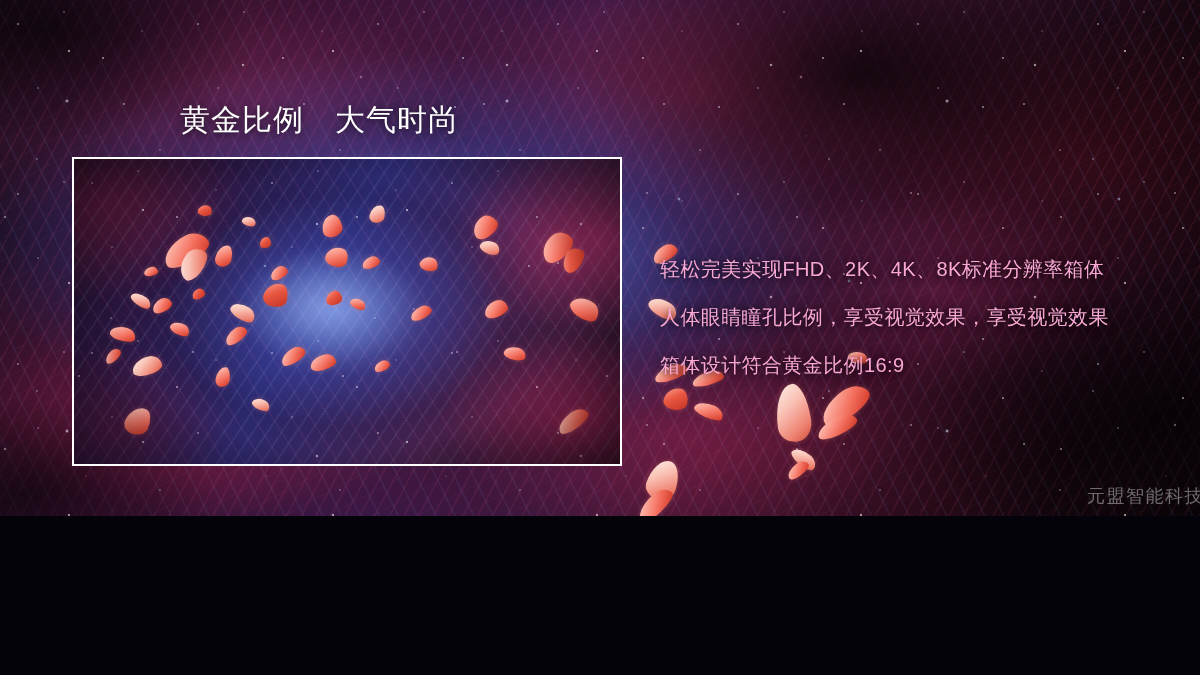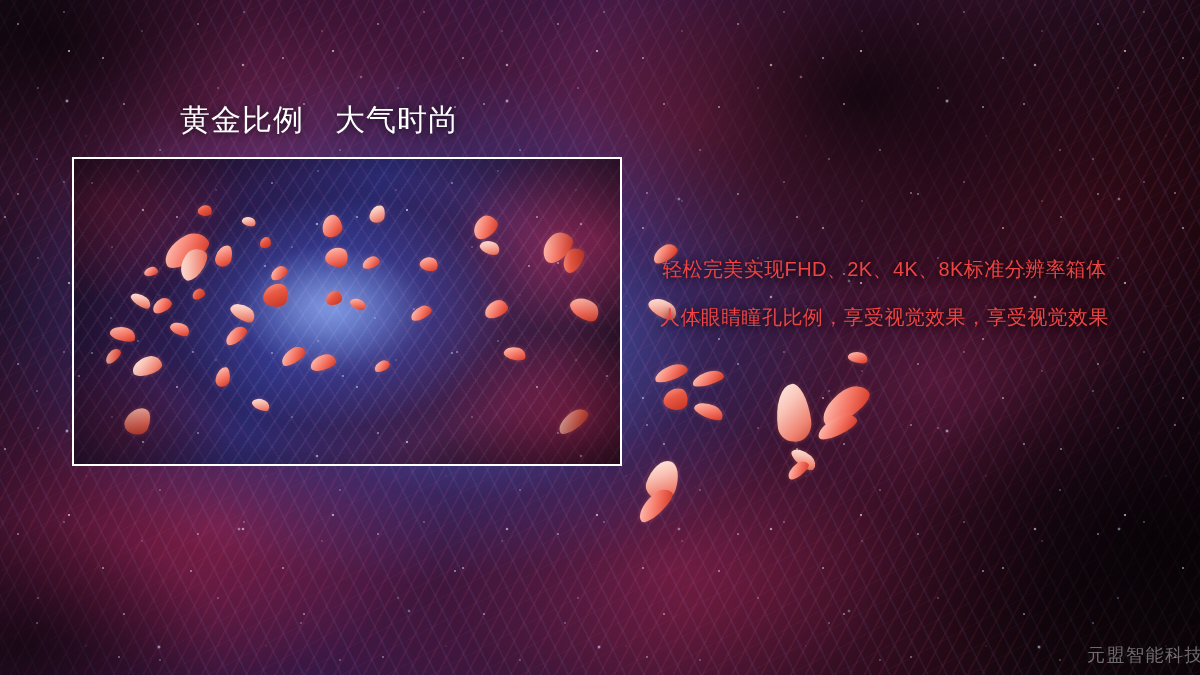--- a/index.html
+++ b/index.html
@@ -2,23 +2,22 @@
 <html><head>
 <meta charset="utf-8">
 <style>
   * { margin:0; padding:0; box-sizing:border-box; }
   html, body {
     width:1200px; height:675px; overflow:hidden;
     background:#05030a;
     font-family:"Liberation Sans","DejaVu Sans",sans-serif;
   }
   #slide {
-    position:relative; width:1200px; height:675px; overflow:hidden;
+    position:relative; width:1200px; height:516px; overflow:hidden;
     background:#07040c;
-    text-align:center;
   }
 
   
   .bg-layer { position:absolute; inset:0; }
 
   .neb-base {
     background:
       radial-gradient(ellipse 58% 62% at 34% 48%, rgba(70,88,190,0.90) 0%, rgba(48,58,140,0.55) 34%, rgba(22,22,60,0.15) 62%, rgba(0,0,0,0) 80%),
       radial-gradient(ellipse 40% 48% at 22% 22%, rgba(150,42,86,0.72) 0%, rgba(96,24,58,0.40) 42%, rgba(0,0,0,0) 74%),
       radial-gradient(ellipse 46% 52% at 58% 18%, rgba(176,42,78,0.66) 0%, rgba(104,22,50,0.34) 44%, rgba(0,0,0,0) 76%),
@@ -134,21 +133,21 @@
 
   
   #title {
     position:absolute; left:180px; top:100px;
     font-size:30px; line-height:1.35; color:#ffffff;
     letter-spacing:1px; white-space:pre;
     text-shadow:0 1px 7px rgba(0,0,0,0.62), 0 0 20px rgba(0,0,0,0.34);
   }
   #body-copy {
     position:absolute; left:660px; top:256px;
-    color:#ef4444; font-size:20px; letter-spacing:0.4px;
+    color:#f9a8d4; font-size:20px; letter-spacing:0.4px;
     text-shadow:0 1px 6px rgba(0,0,0,0.70), 0 0 16px rgba(0,0,0,0.42);
   }
   #body-copy .line { white-space:nowrap; margin-bottom:21px; }
   #body-copy .line:last-child { margin-bottom:0; }
 
   #watermark {
     position:absolute; right:-4px; bottom:8px;
     font-size:18px; letter-spacing:1.5px;
     color:rgba(205,205,210,0.50);
   }
@@ -229,17 +228,18 @@
     <div class="petal" style="left:482px; top:254px; width:34px; height:16px; transform:rotate(-34deg);"></div>
 
     <div class="ph-layer ph-vig"></div>
   </div>
 
   <div id="title">黄金比例　大气时尚</div>
 
   <div id="body-copy">
     <div class="line">轻松完美实现FHD、2K、4K、8K标准分辨率箱体</div>
     <div class="line">人体眼睛瞳孔比例，享受视觉效果，享受视觉效果</div>
+    <div class="line">箱体设计符合黄金比例16:9</div>
   </div>
 
   <div id="watermark">元盟智能科技</div>
 
 </div>
 
 </body></html>

